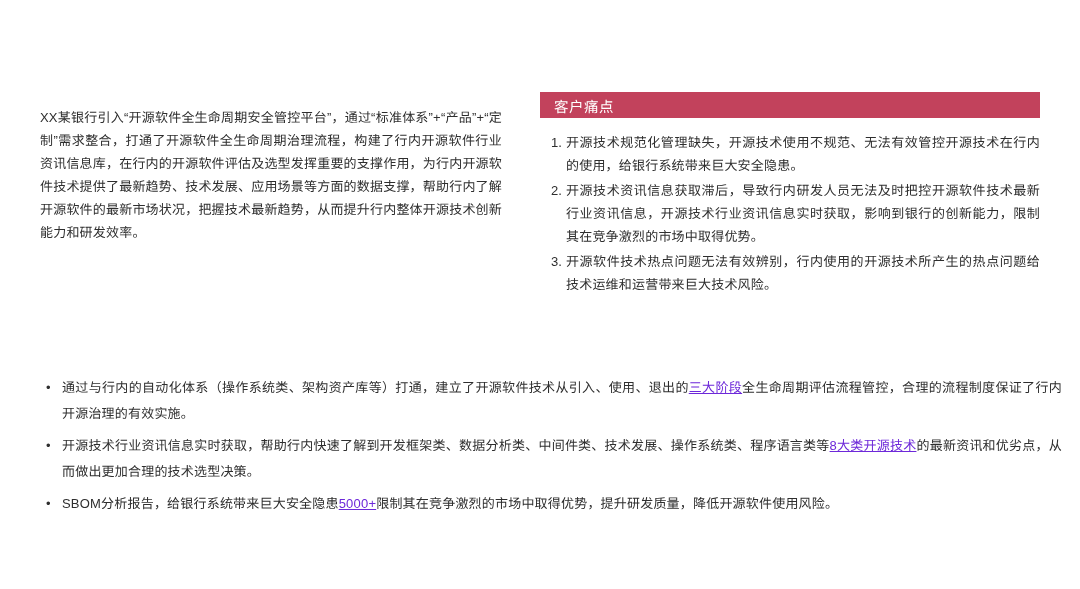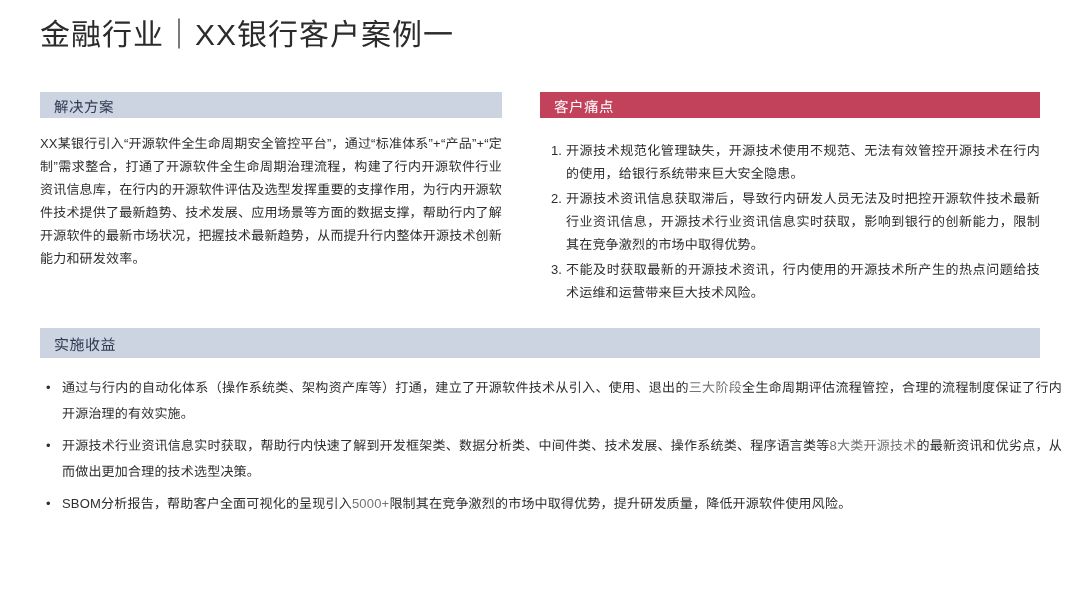--- a/index.html
+++ b/index.html
@@ -63,21 +63,21 @@
   .body-text {
     margin-top: 14px;
     font-size: 13px;
     line-height: 23px;
     color: #2e2e2e;
     text-align: justify;
     letter-spacing: .2px;
   }
 
   ol.pain-list {
-    margin: 21px 0 0 0;
+    margin: 13px 0 0 0;
     padding-left: 26px;
     font-size: 13px;
     line-height: 23px;
     color: #2e2e2e;
   }
   ol.pain-list li {
     margin-bottom: 2px;
     text-align: justify;
     letter-spacing: .2px;
   }
@@ -118,49 +118,46 @@
     letter-spacing: .2px;
   }
   ul.benefit-list li::before {
     content: "\2022";
     position: absolute;
     left: -16px;
     top: 0;
     color: #2e2e2e;
     font-size: 13px;
   }
-  .hl { color: #737373; }
+  .hl { color: #6d28d9; text-decoration: underline; }
 </style>
 </head>
 <body>
 
 <div class="slide">
 
-  <div class="page-title">金融行业｜XX银行客户案例一</div>
 
   <div class="col col-left">
-    <div class="band-header blue">解决方案</div>
     <div class="body-text">XX某银行引入“开源软件全生命周期安全管控平台”，通过“标准体系”+“产品”+“定制”需求整合，打通了开源软件全生命周期治理流程，构建了行内开源软件行业资讯信息库，在行内的开源软件评估及选型发挥重要的支撑作用，为行内开源软件技术提供了最新趋势、技术发展、应用场景等方面的数据支撑，帮助行内了解开源软件的最新市场状况，把握技术最新趋势，从而提升行内整体开源技术创新能力和研发效率。</div>
   </div>
 
   <div class="col col-right">
     <div class="band-header red">客户痛点</div>
     <ol class="pain-list">
       <li>开源技术规范化管理缺失，开源技术使用不规范、无法有效管控开源技术在行内的使用，给银行系统带来巨大安全隐患。</li>
       <li>开源技术资讯信息获取滞后，导致行内研发人员无法及时把控开源软件技术最新行业资讯信息，开源技术行业资讯信息实时获取，影响到银行的创新能力，限制其在竞争激烈的市场中取得优势。</li>
-      <li>不能及时获取最新的开源技术资讯，行内使用的开源技术所产生的热点问题给技术运维和运营带来巨大技术风险。</li>
+      <li>开源软件技术热点问题无法有效辨别，行内使用的开源技术所产生的热点问题给技术运维和运营带来巨大技术风险。</li>
     </ol>
   </div>
 
-  <div class="benefit-band">实施收益</div>
   <ul class="benefit-list">
     <li>
       <span>通过与行内的自动化体系（操作系统类、架构资产库等）打通，建立了开源软件技术从引入、使用、退出的</span><span class="hl">三大阶段</span><span>全生命周期评估流程管控，合理的流程制度保证了行内开源治理的有效实施。</span>
     </li>
     <li>
       <span>开源技术行业资讯信息实时获取，帮助行内快速了解到开发框架类、数据分析类、中间件类、技术发展、操作系统类、程序语言类等</span><span class="hl">8大类开源技术</span><span>的最新资讯和优劣点，从而做出更加合理的技术选型决策。</span>
     </li>
     <li>
-      <span>SBOM分析报告，帮助客户全面可视化的呈现引入</span><span class="hl">5000+</span><span>限制其在竞争激烈的市场中取得优势，提升研发质量，降低开源软件使用风险。</span>
+      <span>SBOM分析报告，给银行系统带来巨大安全隐患</span><span class="hl">5000+</span><span>限制其在竞争激烈的市场中取得优势，提升研发质量，降低开源软件使用风险。</span>
     </li>
   </ul>
 
 </div>
 
 </body></html>

